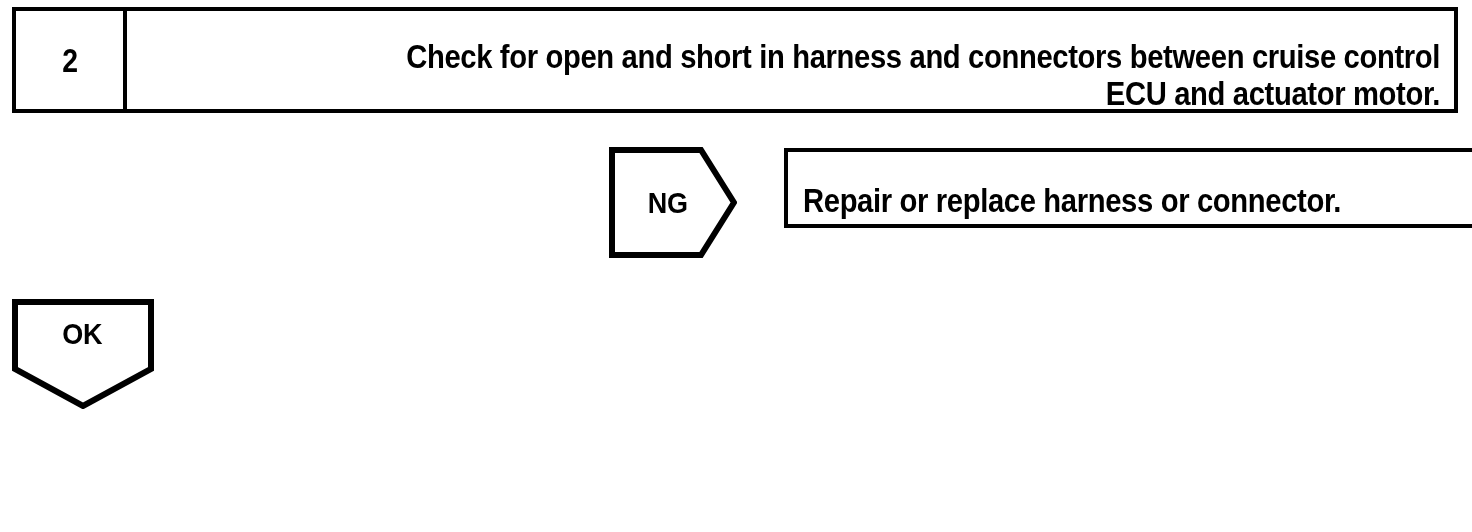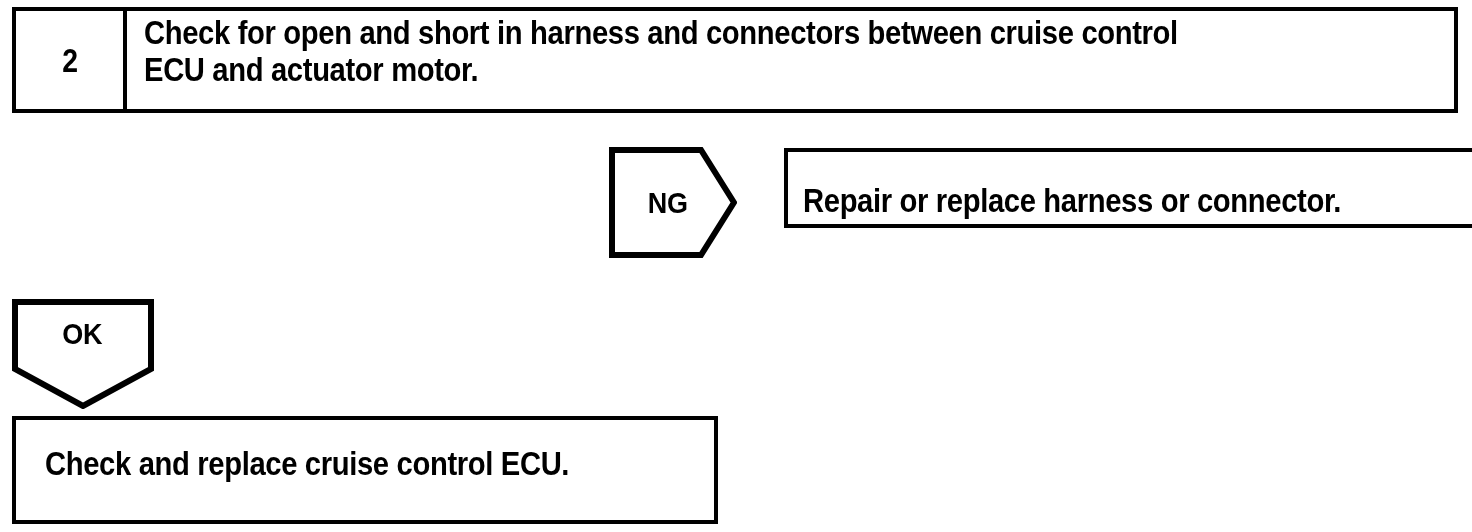--- a/index.html
+++ b/index.html
@@ -49,22 +49,23 @@
     transform: scaleX(0.86);
   }
 
   
   .step-body {
     position: absolute;
     left: 115px;
     right: 0;
     top: 0;
     bottom: 0;
-    padding: 4px 14px 0 13px;
+    padding: 28px 14px 0 13px;
     box-sizing: border-box;
+    text-align: right;
   }
   .step-text {
     font-size: 33px;
     font-weight: bold;
     color: #000000;
     line-height: 1.12;
     letter-spacing: -0.4px;
     transform: scaleX(0.885);
     transform-origin: left top;
     width: 113%;
@@ -148,17 +149,14 @@
     <div class="plain-box-text" style="left:15px; top:31px;">Repair or replace harness or connector.</div>
   </div>
 
   <div class="pentagon" style="left:12px; top:271px; width:142px; height:110px;margin-top:28px;">
     <svg viewBox="0 0 142 110" preserveAspectRatio="none">
       <polygon points="3,3 139,3 139,70 71,107 3,70" fill="#ffffff" stroke="#000000" stroke-width="6" stroke-linejoin="miter"></polygon>
     </svg>
     <div class="pentagon-label ok-label">OK</div>
   </div>
 
-  <div class="box" style="left:12px; top:416px; width:706px; height:108px;">
-    <div class="plain-box-text" style="left:29px; top:26px;">Check and replace cruise control ECU.</div>
-  </div>
 
 </div>
 
 </body></html>

